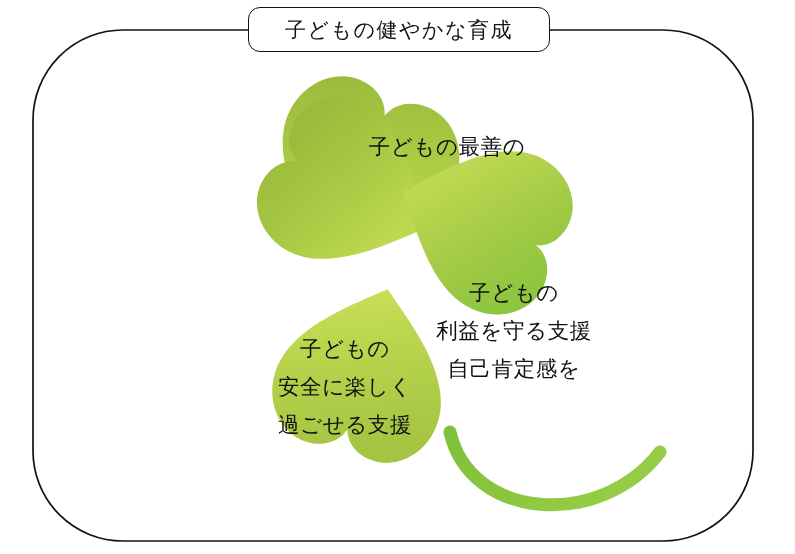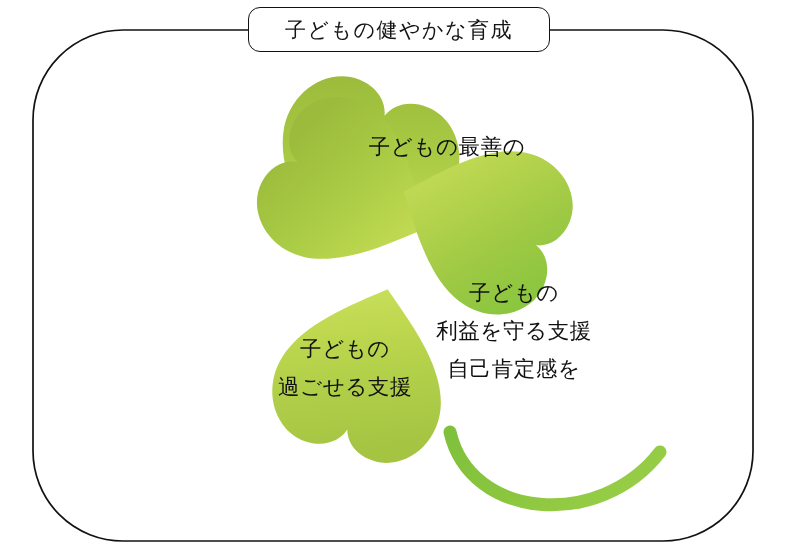--- a/index.html
+++ b/index.html
@@ -178,17 +178,18 @@
 
 
     <div class="petal-label" id="label-right">
       <span class="ln">子どもの</span>
       <span class="ln">利益を守る支援</span>
       <span class="ln">自己肯定感を</span>
     </div>
 
     <div class="petal-label" id="label-bottom">
       <span class="ln">子どもの</span>
+      <span class="ln">安全に楽しく</span>
       <span class="ln">過ごせる支援</span>
     </div>
   </div>
 
 </div>
 
 </body></html>

